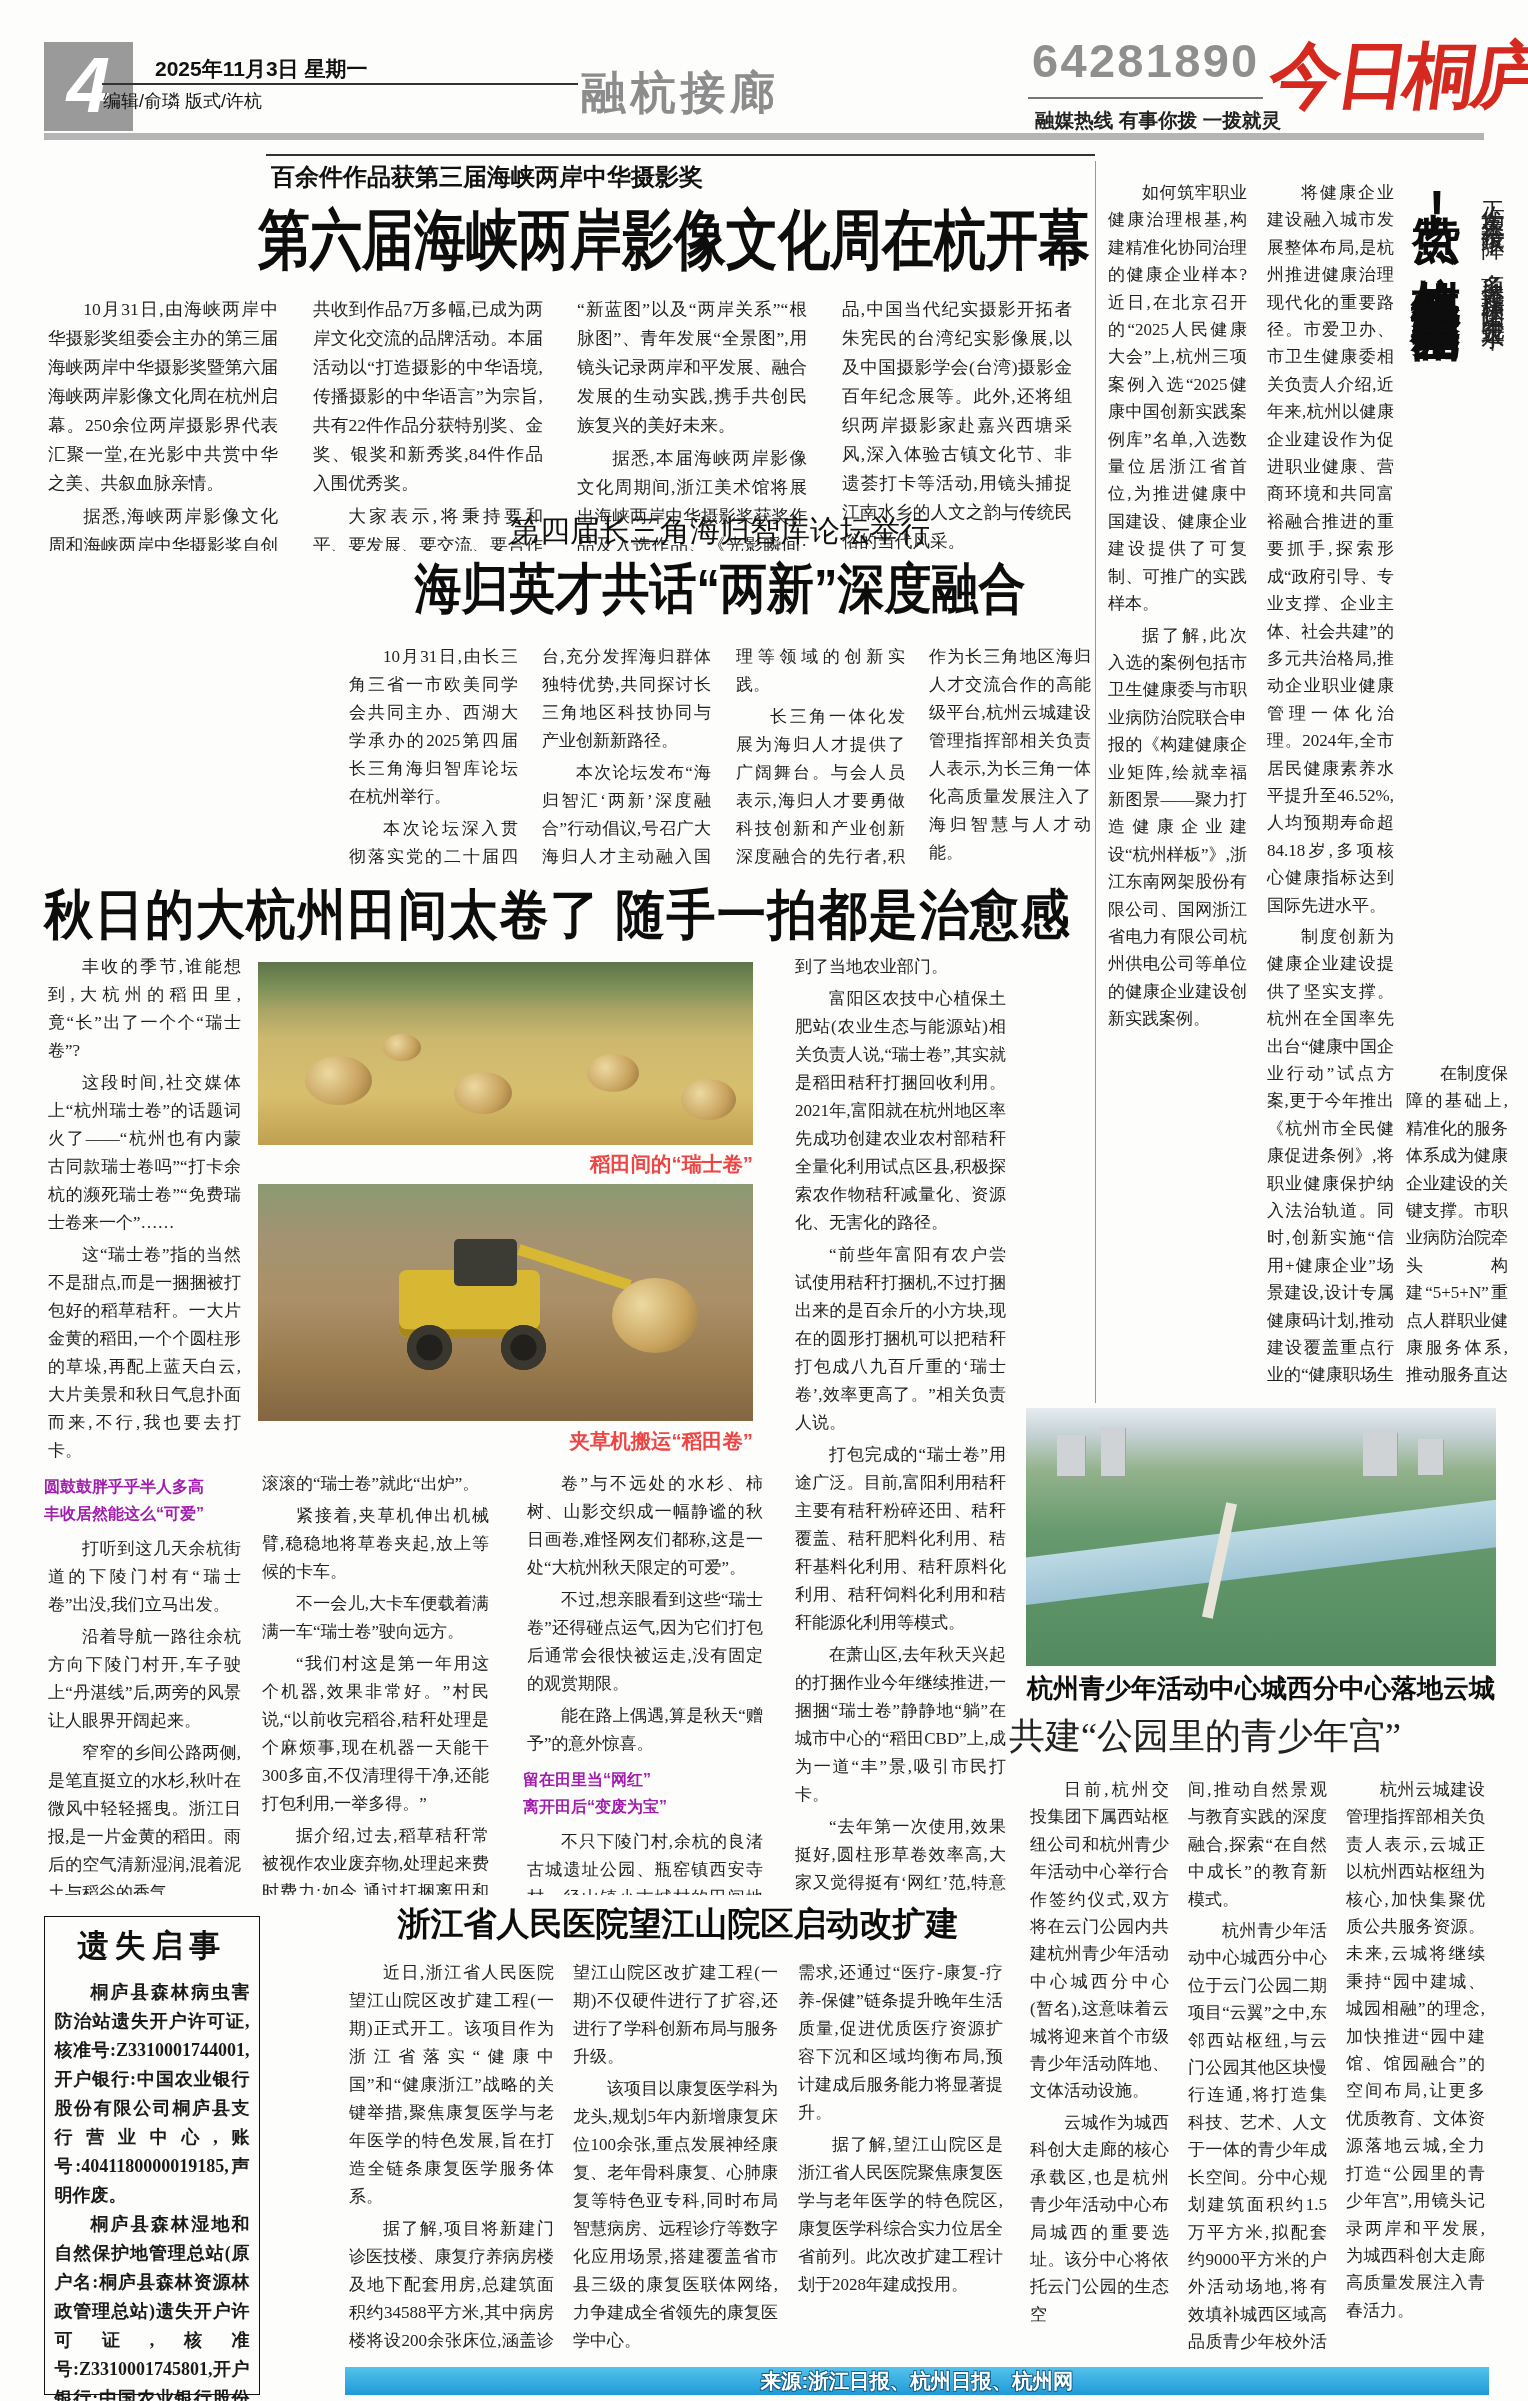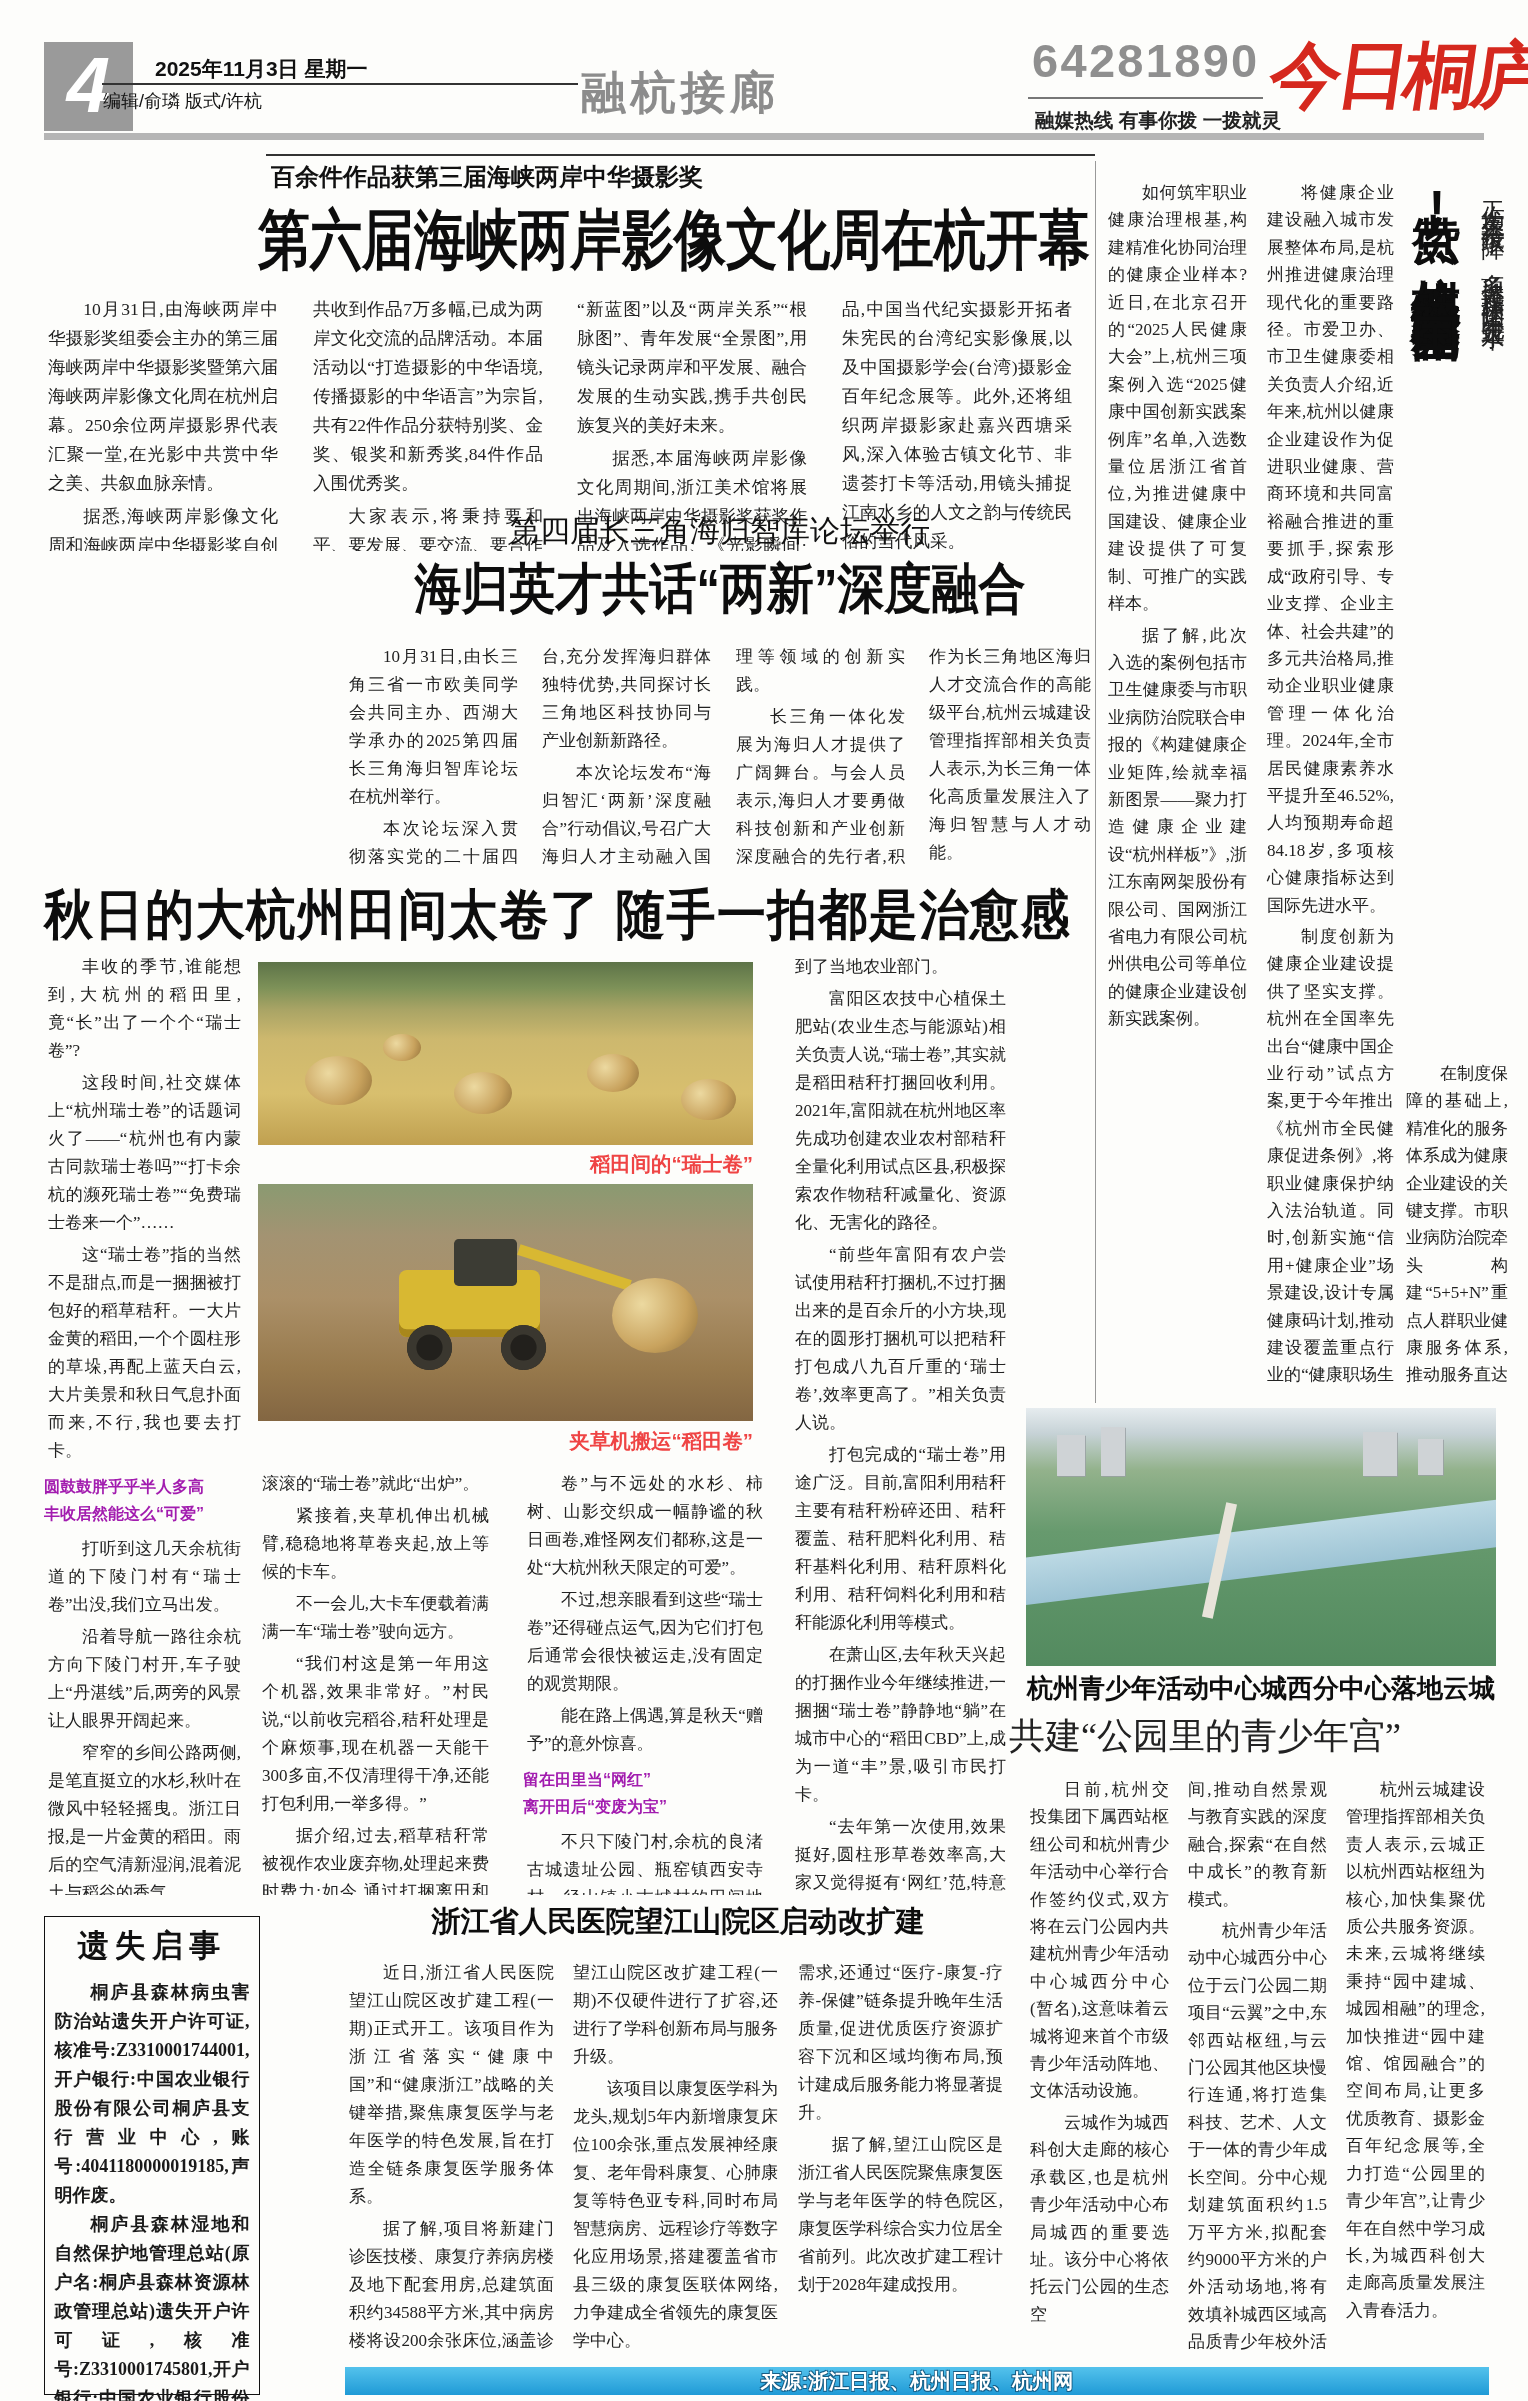--- a/index.html
+++ b/index.html
@@ -183,24 +183,24 @@
   <div class="abs" style="left:970px;top:1712px;width:470px;text-align:center;font-size:36px;color:#222;">共建“公园里的青少年宫”</div>
   <div class="col" style="left:1026px;top:1772px;width:147px;height:586px;font-size:17px;line-height:27.4px;">
       <p>日前,杭州交投集团下属西站枢纽公司和杭州青少年活动中心举行合作签约仪式,双方将在云门公园内共建杭州青少年活动中心城西分中心(暂名),这意味着云城将迎来首个市级青少年活动阵地、文体活动设施。</p>
       <p>云城作为城西科创大走廊的核心承载区,也是杭州青少年活动中心布局城西的重要选址。该分中心将依托云门公园的生态空</p>
     </div>
   <div class="col noindent" style="left:1184px;top:1772px;width:147px;height:586px;font-size:17px;line-height:27.4px;">
       <p>间,推动自然景观与教育实践的深度融合,探索“在自然中成长”的教育新模式。</p>
       <p>杭州青少年活动中心城西分中心位于云门公园二期项目“云翼”之中,东邻西站枢纽,与云门公园其他区块慢行连通,将打造集科技、艺术、人文于一体的青少年成长空间。分中心规划建筑面积约1.5万平方米,拟配套约9000平方米的户外活动场地,将有效填补城西区域高品质青少年校外活动资源的空白,让周边青少年在“家门口”就能享受优质的校外教育服务。</p>
     </div>
   <div class="col" style="left:1342px;top:1772px;width:147px;height:586px;font-size:17px;line-height:27.4px;">
-      <p>杭州云城建设管理指挥部相关负责人表示,云城正以杭州西站枢纽为核心,加快集聚优质公共服务资源。未来,云城将继续秉持“园中建城、城园相融”的理念,加快推进“园中建馆、馆园融合”的空间布局,让更多优质教育、摄影金百年纪念展等,全力打造“公园里的青少年宫”,让青少年在自然中学习成长,为城西科创大走廊高质量发展注入青春活力。</p>
-    </div>
-
-  <div class="abs headline" style="left:345px;top:1902px;width:666px;text-align:center;font-size:29px;white-space:normal;">浙江省人民医院望江山院区启动改扩建</div>
+      <p>杭州云城建设管理指挥部相关负责人表示,云城正以杭州西站枢纽为核心,加快集聚优质公共服务资源。未来,云城将继续秉持“园中建城、城园相融”的理念,加快推进“园中建馆、馆园融合”的空间布局,让更多优质教育、文体资源落地云城,全力打造“公园里的青少年宫”,用镜头记录两岸和平发展,为城西科创大走廊高质量发展注入青春活力。</p>
+    </div>
+
+  <div class="abs headline" style="left:345px;top:1902px;width:666px;text-align:center;font-size:33px;white-space:normal;">浙江省人民医院望江山院区启动改扩建</div>
   <div class="col" style="left:345px;top:1955px;width:213px;height:401px;font-size:17px;line-height:28px;">
       <p>近日,浙江省人民医院望江山院区改扩建工程(一期)正式开工。该项目作为浙江省落实“健康中国”和“健康浙江”战略的关键举措,聚焦康复医学与老年医学的特色发展,旨在打造全链条康复医学服务体系。</p>
       <p>据了解,项目将新建门诊医技楼、康复疗养病房楼及地下配套用房,总建筑面积约34588平方米,其中病房楼将设200余张床位,涵盖诊疗、康复、疗养干预一体化功能区。项目还将除险加固现有建筑、优化医疗流程,增设老年综合评估区、慢性病诊疗区等,着力解决院区用地限制、发展受限等问题,实现“防治研”一体化。</p>
     </div>
   <div class="col noindent" style="left:569px;top:1955px;width:213px;height:401px;font-size:17px;line-height:28px;">
       <p>望江山院区改扩建工程(一期)不仅硬件进行了扩容,还进行了学科创新布局与服务升级。</p>
       <p>该项目以康复医学科为龙头,规划5年内新增康复床位100余张,重点发展神经康复、老年骨科康复、心肺康复等特色亚专科,同时布局智慧病房、远程诊疗等数字化应用场景,搭建覆盖省市县三级的康复医联体网络,力争建成全省领先的康复医学中心。</p>
       <p>此外,该项目还将加速放大医院在老年病诊疗和康复领域的优势,推动医养结合模式创新——不仅回应老年人群体的治疗</p>
     </div>
   <div class="col noindent" style="left:794px;top:1955px;width:213px;height:401px;font-size:17px;line-height:28px;">

